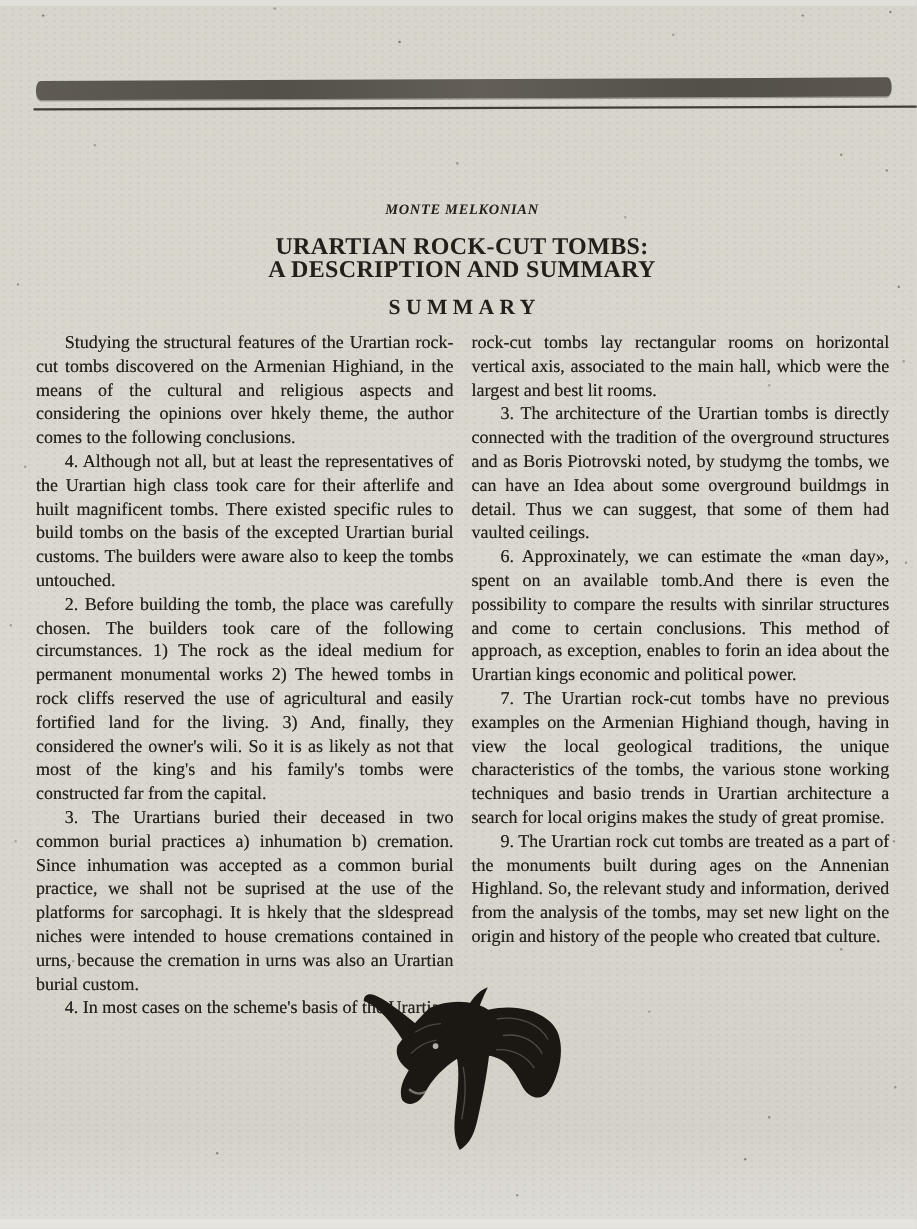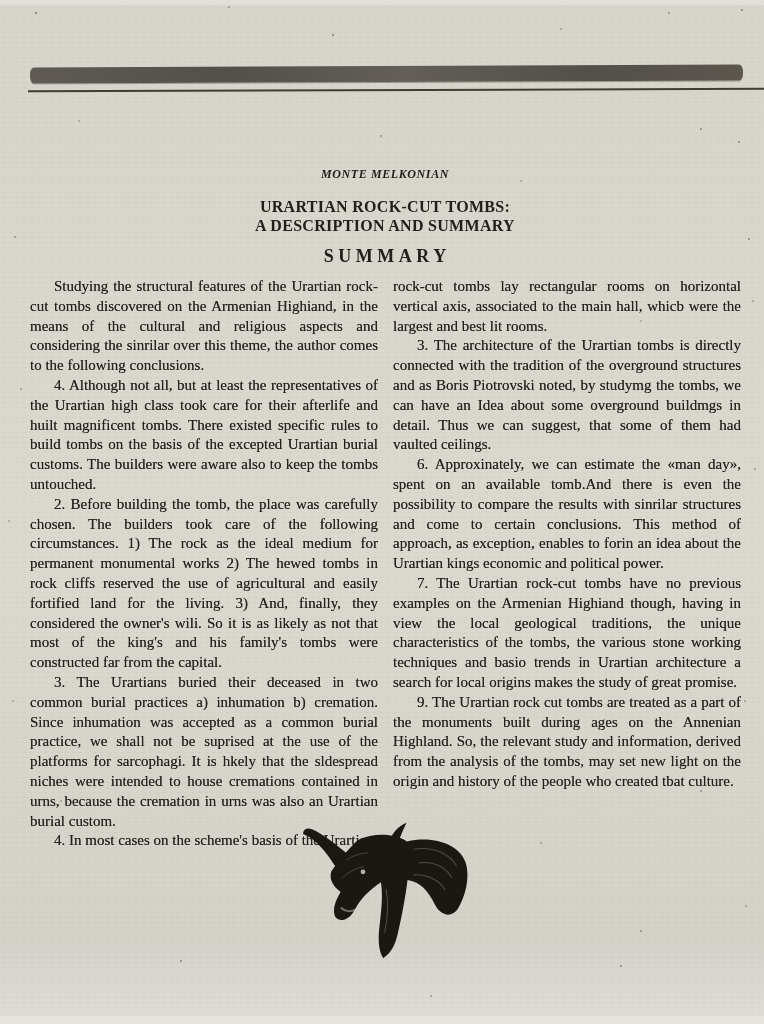--- a/index.html
+++ b/index.html
@@ -51,21 +51,21 @@
     position:absolute;left:28px;top:89px;width:736px;height:2px;
     background:#403d37;transform:rotate(-0.18deg);
   }
   .header{position:absolute;left:30px;top:0;width:710px;text-align:center;color:#23201c}
   .author{
     position:absolute;left:0;top:167px;width:100%;
     font-size:12px;font-weight:bold;letter-spacing:0.6px;font-style:italic;
   }
   .title{
     position:absolute;left:0;top:197px;width:100%;margin:0;
-    font-size:16px;font-weight:bold;line-height:19px;letter-spacing:0.3px;
+    font-size:20px;font-weight:bold;line-height:19px;letter-spacing:0.3px;
   }
   .summary{
     position:absolute;left:0;top:246px;width:100%;
     font-size:18px;font-weight:bold;letter-spacing:4.5px;text-indent:4.5px;
   }
   .columns{
     position:absolute;left:30px;top:277px;width:711px;
     display:flex;gap:15px;
     color:#24211d;
   }
@@ -93,21 +93,21 @@
   <div class="topline"></div>
 
   <div class="header">
     <div class="author">MONTE MELKONIAN</div>
     <h1 class="title"><span>URARTIAN ROCK-CUT TOMBS:</span><br><span>A DESCRIPTION AND SUMMARY</span></h1>
     <div class="summary">SUMMARY</div>
   </div>
 
   <div class="columns">
     <div class="col">
-        <p>Studying the structural features of the Urartian rock-cut tombs discovered on the Armenian Highiand, in the means of the cultural and religious aspects and considering the sinrilar over this theme, the author comes to the following conclusions.</p>
+        <p>Studying the structural features of the Urartian rock-cut tombs discovered on the Armenian Highiand, in the means of the cultural and religious aspects and considering the opinions over hkely theme, the author comes to the following conclusions.</p>
         <p>4. Although not all, but at least the representatives of the Urartian high class took care for their afterlife and huilt magnificent tombs. There existed specific rules to build tombs on the basis of the excepted Urartian burial customs. The builders were aware also to keep the tombs untouched.</p>
         <p>2. Before building the tomb, the place was carefully chosen. The builders took care of the following circumstances. 1) The rock as the ideal medium for permanent monumental works 2) The hewed tombs in rock cliffs reserved the use of agricultural and easily fortified land for the living. 3) And, finally, they considered the owner's wili. So it is as likely as not that most of the king's and his family's tombs were constructed far from the capital.</p>
         <p>3. The Urartians buried their deceased in two common burial practices a) inhumation b) cremation. Since inhumation was accepted as a common burial practice, we shall not be suprised at the use of the platforms for sarcophagi. It is hkely that the sldespread niches were intended to house cremations contained in urns, because the cremation in urns was also an Urartian burial custom.</p>
         <p>4. In most cases on the scheme's basis of the Urartian</p>
       </div>
     <div class="col">
         <p class="no-indent">rock-cut tombs lay rectangular rooms on horizontal vertical axis, associated to the main hall, whicb were the largest and best lit rooms.</p>
         <p>3. The architecture of the Urartian tombs is directly connected with the tradition of the overground structures and as Boris Piotrovski noted, by studymg the tombs, we can have an Idea about some overground buildmgs in detail. Thus we can suggest, that some of them had vaulted ceilings.</p>
         <p>6. Approxinately, we can estimate the «man day», spent on an available tomb.And there is even the possibility to compare the results with sinrilar structures and come to certain conclusions. This method of approach, as exception, enables to forin an idea about the Urartian kings economic and political power.</p>
         <p>7. The Urartian rock-cut tombs have no previous examples on the Armenian Highiand though, having in view the local geological traditions, the unique characteristics of the tombs, the various stone working techniques and basio trends in Urartian architecture a search for local origins makes the study of great promise.</p>

